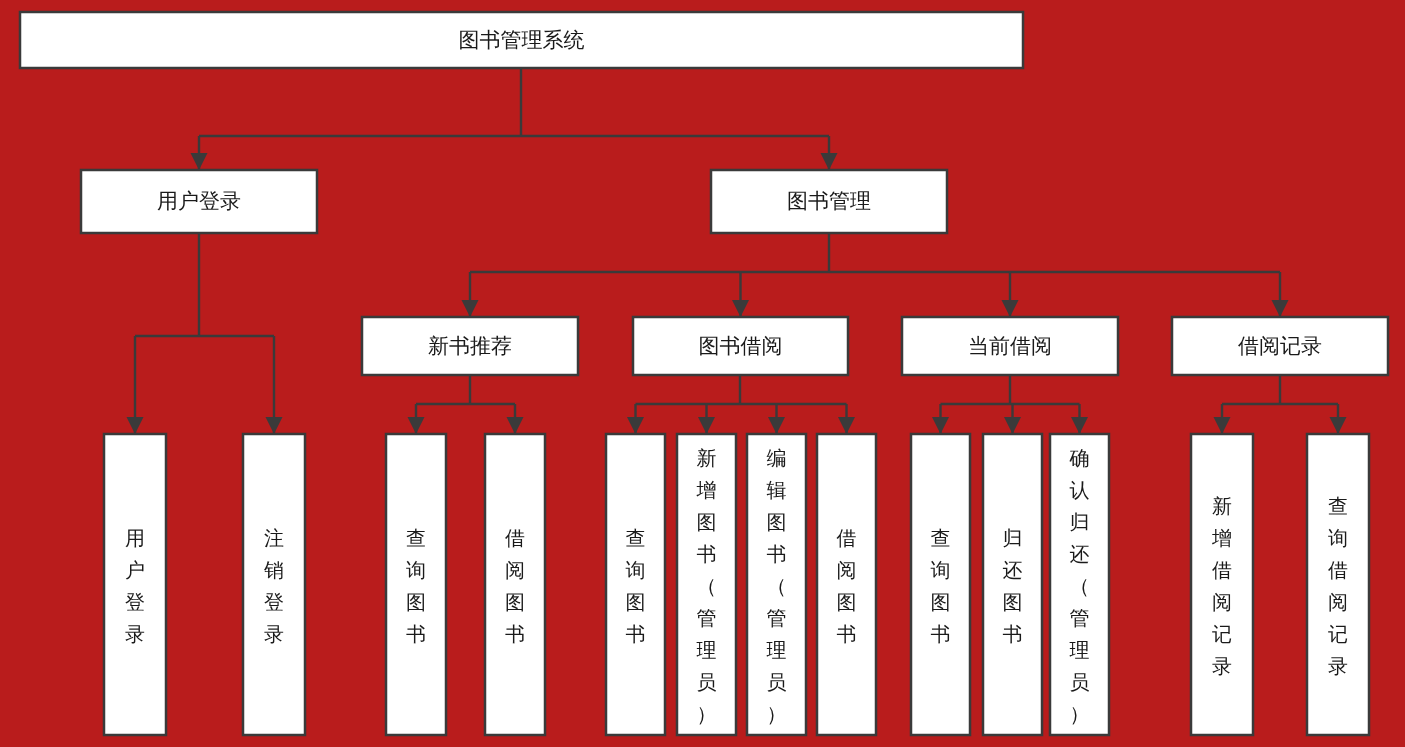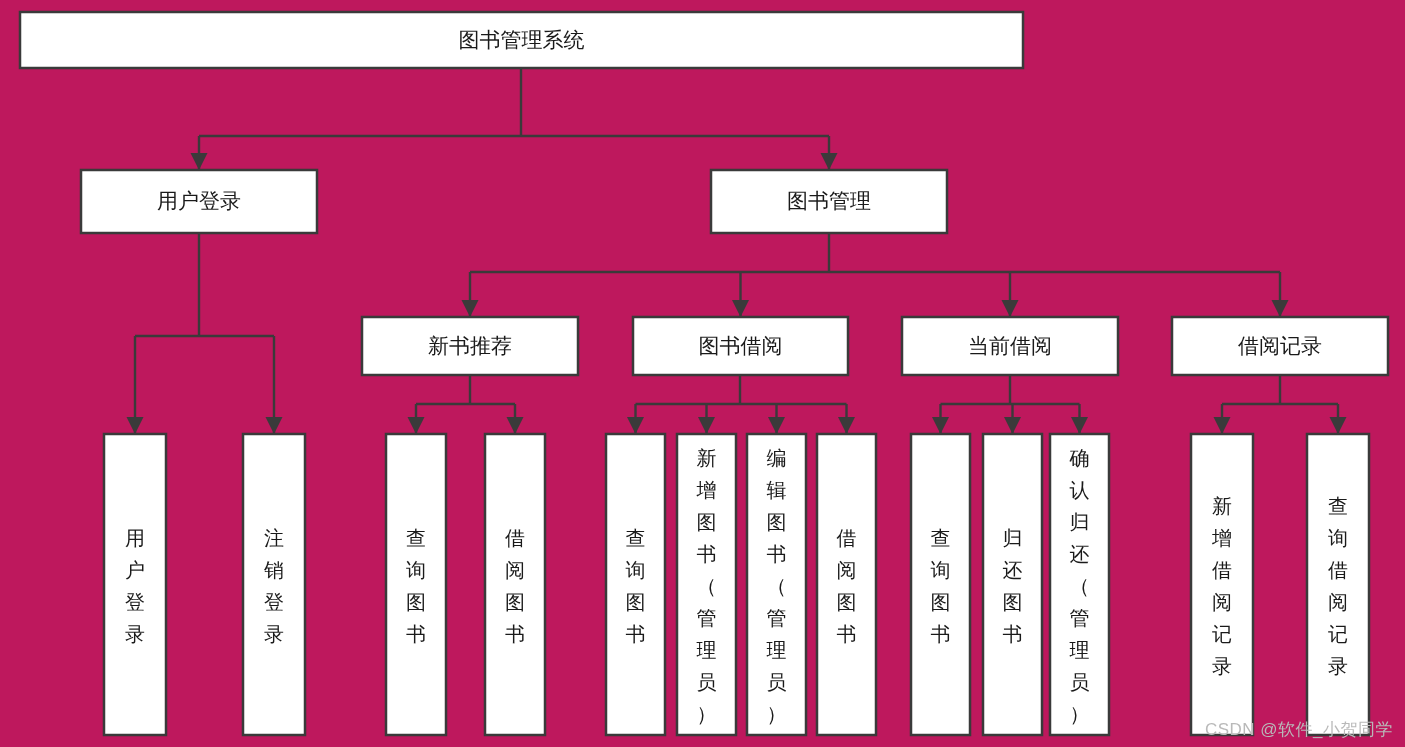--- a/index.html
+++ b/index.html
@@ -7,21 +7,21 @@
     padding: 0;
     background: #ffffff;
   }
   body {
     font-family: "Liberation Sans", "DejaVu Sans", sans-serif;
   }
   #diagram-root {
     position: relative;
     width: 1405px;
     height: 747px;
-    background: #be185d;
+    background: #b91c1c;
     overflow: hidden;
   }
   svg.flow-canvas {
     position: absolute;
     left: 0;
     top: 0;
     width: 1405px;
     height: 747px;
   }
   .node-box {
@@ -218,14 +218,13 @@
         <g>
           <rect x="1191" y="434" width="62" height="301" class="node-box"></rect>
           <text x="1222" class="node-label-vertical"><tspan x="1222" y="513.46">新</tspan><tspan x="1222" y="545.46">增</tspan><tspan x="1222" y="577.46">借</tspan><tspan x="1222" y="609.46">阅</tspan><tspan x="1222" y="641.46">记</tspan><tspan x="1222" y="673.46">录</tspan></text>
         </g>
         <g>
           <rect x="1307" y="434" width="62" height="301" class="node-box"></rect>
           <text x="1338" class="node-label-vertical"><tspan x="1338" y="513.46">查</tspan><tspan x="1338" y="545.46">询</tspan><tspan x="1338" y="577.46">借</tspan><tspan x="1338" y="609.46">阅</tspan><tspan x="1338" y="641.46">记</tspan><tspan x="1338" y="673.46">录</tspan></text>
         </g>
       </g>
   </svg>
-  <div class="watermark-text">CSDN @软件_小贺同学</div>
 </div>
 
 </body></html>

